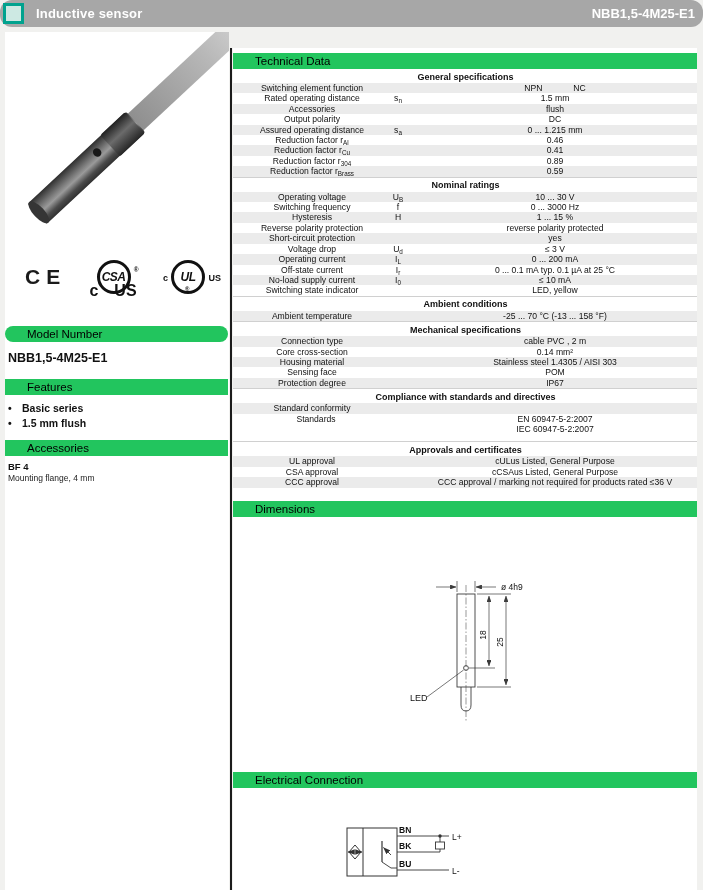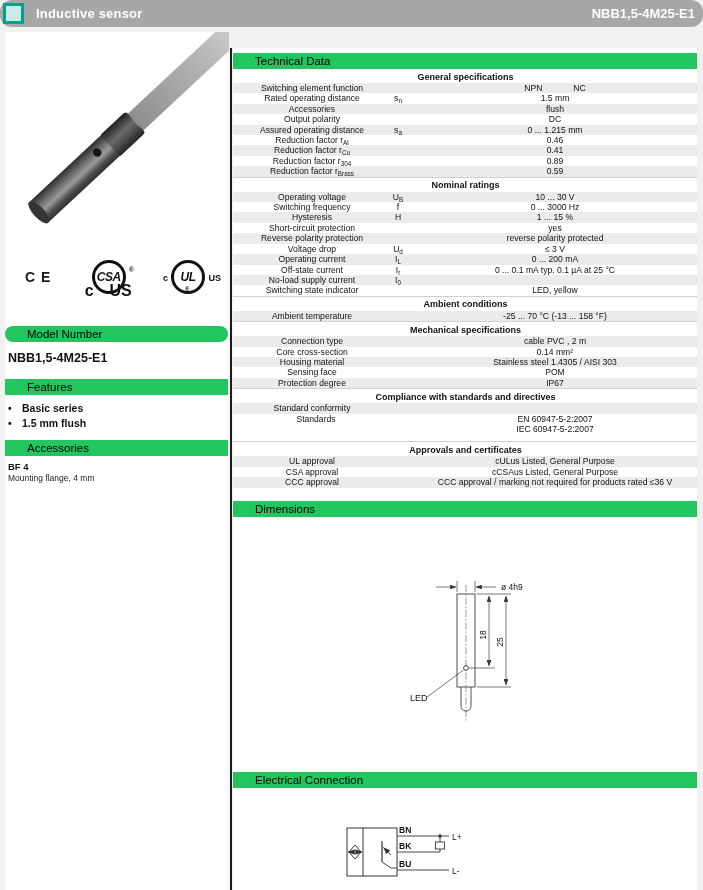--- a/index.html
+++ b/index.html
@@ -29,21 +29,21 @@
   
   .bar{
     background:#22c55e;color:#000;font-weight:normal;font-size:11.5px;
     padding:2px 22px;line-height:12px;
   }
   .left-panel .bar{margin-right:1px;}
 
   
   .photo-box{height:222px;overflow:hidden;}
   .logos-row{display:flex;align-items:center;justify-content:space-between;height:46px;padding:0 14px 0 20px;}
-  .ce-mark{font-size:14px;font-weight:600;letter-spacing:6px;color:#1a1a1a;}
+  .ce-mark{font-size:21px;font-weight:600;letter-spacing:6px;color:#1a1a1a;}
   .mark{position:relative;width:34px;height:34px;border:3px solid #111;border-radius:50%;
         display:flex;align-items:center;justify-content:center;box-sizing:border-box;}
   .mark .inner{font-weight:bold;font-size:12px;font-style:italic;letter-spacing:-.5px;}
   .csa-wrap,.ul-wrap{position:relative;margin-right:10px;}
   .csa-wrap .c{left:-7px;bottom:-6px;}
   .csa-wrap .us{right:-6px;bottom:-6px;}
   .csa-wrap .reg{right:-8px;top:6px;font-size:6.5px;}
   .ul-wrap .c{left:-8px;top:13px;font-size:9px;}
   .ul-wrap .us{right:-16px;top:13px;font-size:9px;}
   .ul-wrap .reg{left:14px;bottom:2px;font-size:6px;}
@@ -240,47 +240,48 @@
             <div class="c-label">Switching frequency</div>
             <div class="c-symbol">f</div>
             <div class="c-value">0 ... 3000 Hz</div>
           </div>
           <div class="t-row">
             <div class="c-label">Hysteresis</div>
             <div class="c-symbol">H</div>
             <div class="c-value">1 ... 15  %</div>
           </div>
           <div class="t-row">
+            <div class="c-label">Reverse polarity protection</div>
+            <div class="c-symbol"></div>
+            <div class="c-value">reverse polarity protected</div>
+          </div>
+          <div class="t-row">
             <div class="c-label">Short-circuit protection</div>
             <div class="c-symbol"></div>
             <div class="c-value">yes</div>
-          </div>
-          <div class="t-row">
-            <div class="c-label">Reverse polarity protection</div>
-            <div class="c-symbol"></div>
-            <div class="c-value">reverse polarity protected</div>
           </div>
           <div class="t-row">
             <div class="c-label">Voltage drop</div>
             <div class="c-symbol">U<sub>d</sub></div>
             <div class="c-value">≤ 3 V</div>
           </div>
           <div class="t-row">
             <div class="c-label">Operating current</div>
             <div class="c-symbol">I<sub>L</sub></div>
             <div class="c-value">0 ... 200 mA</div>
           </div>
           <div class="t-row">
             <div class="c-label">Off-state current</div>
             <div class="c-symbol">I<sub>r</sub></div>
             <div class="c-value">0 ... 0.1 mA typ. 0.1 µA at 25 °C</div>
           </div>
           <div class="t-row">
             <div class="c-label">No-load supply current</div>
             <div class="c-symbol">I<sub>0</sub></div>
+            <div class="c-value">≤ 10 mA</div>
           </div>
           <div class="t-row">
             <div class="c-label">Switching state indicator</div>
             <div class="c-symbol"></div>
             <div class="c-value">LED, yellow</div>
           </div>
         </div>
       </div>
       <div class="t-section">
         <div class="t-heading">Ambient conditions</div>

